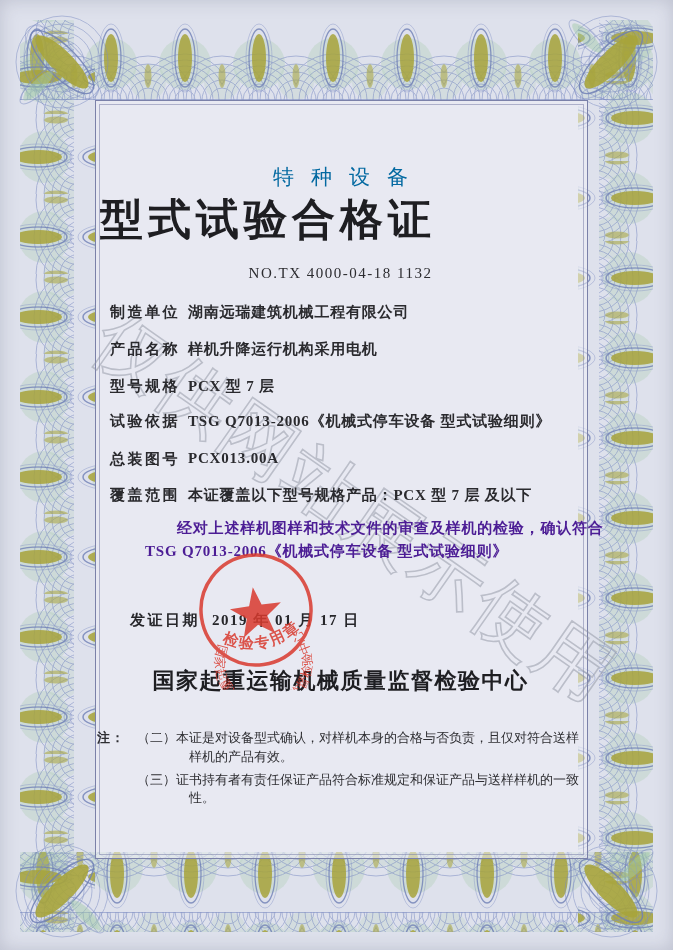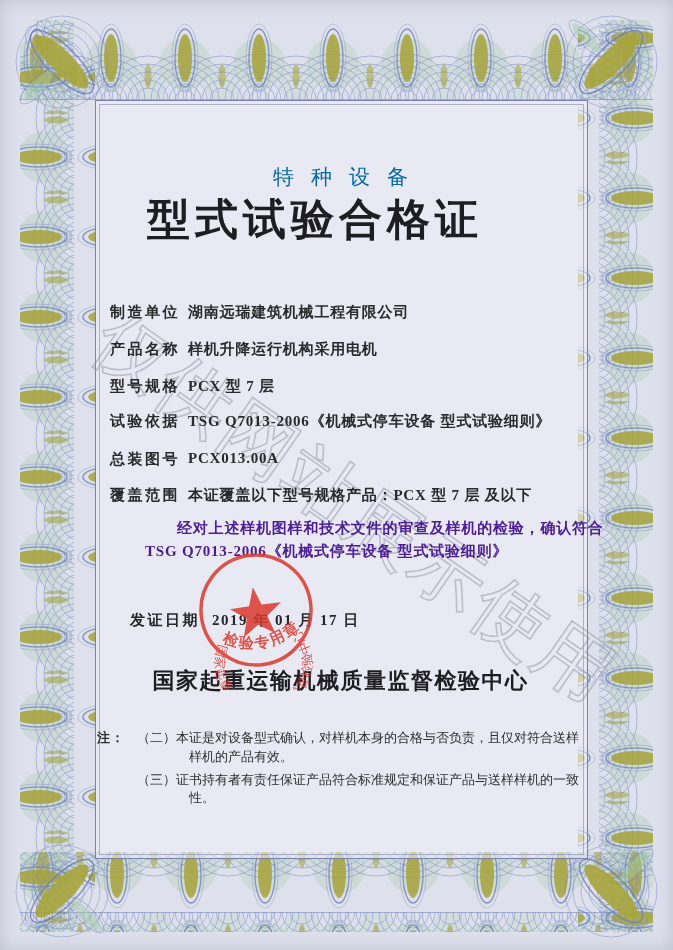--- a/index.html
+++ b/index.html
@@ -24,21 +24,21 @@
     position:absolute;left:103px;top:172px;width:92px;height:74px;
     border:1.5px solid #26262a;
     display:flex;align-items:center;justify-content:center;
     font-size:31px;font-weight:bold;letter-spacing:2px;color:#1c1c20;
   }
   .suptitle{
     position:absolute;left:95px;top:163px;width:491px;text-align:center;
     font-size:21px;letter-spacing:17px;text-indent:17px;color:#0369a1;
   }
   .title{
-    position:absolute;left:95px;top:191px;width:435px;text-align:center;
+    position:absolute;left:95px;top:191px;width:435px;text-align:left;
     font-size:43px;font-weight:bold;letter-spacing:5px;text-indent:5px;color:#1e1e22;
   }
   .certno{
     position:absolute;left:95px;top:265px;width:491px;text-align:center;
     font-size:15px;letter-spacing:1.5px;color:#2c2c30;
   }
   .field-row{position:absolute;left:0;top:0;width:100%;}
   .field-label{
     position:absolute;left:110px;font-size:15px;letter-spacing:2.5px;
     font-weight:600;color:#2a2a2e;white-space:nowrap;
@@ -140,20 +140,21 @@
 
   <div class="frame"></div>
 
   <svg class="watermark" width="673" height="950" viewBox="0 0 673 950">
     <text transform="translate(88,352) rotate(35)" font-family="Liberation Serif, DejaVu Serif, serif" font-size="74" letter-spacing="3" fill="none" stroke="#8f94a2" stroke-width="1.6" opacity="0.5">仅供网站展示使用</text>
   </svg>
 
 
   <div class="suptitle">特种设备</div>
   <div class="title">型式试验合格证</div>
+  <div class="certno">NO.TX 4000-04-18 1132</div>
 
   <div class="field-row">
     <span class="field-label" style="top:303px">制造单位</span>
     <span class="field-value" style="top:303px">湖南远瑞建筑机械工程有限公司</span>
   </div>
   <div class="field-row">
     <span class="field-label" style="top:340px">产品名称</span>
     <span class="field-value" style="top:340px">样机升降运行机构采用电机</span>
   </div>
   <div class="field-row">

